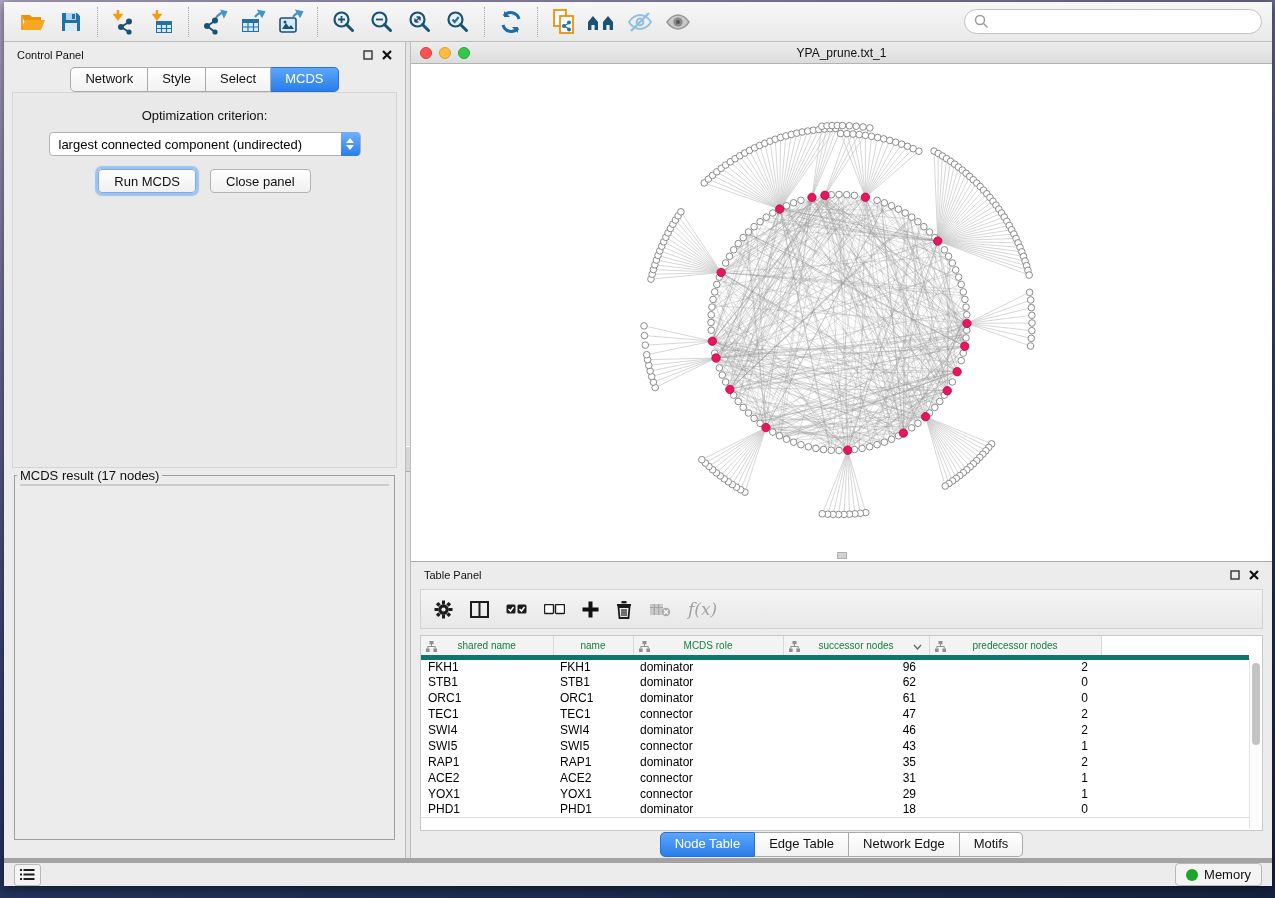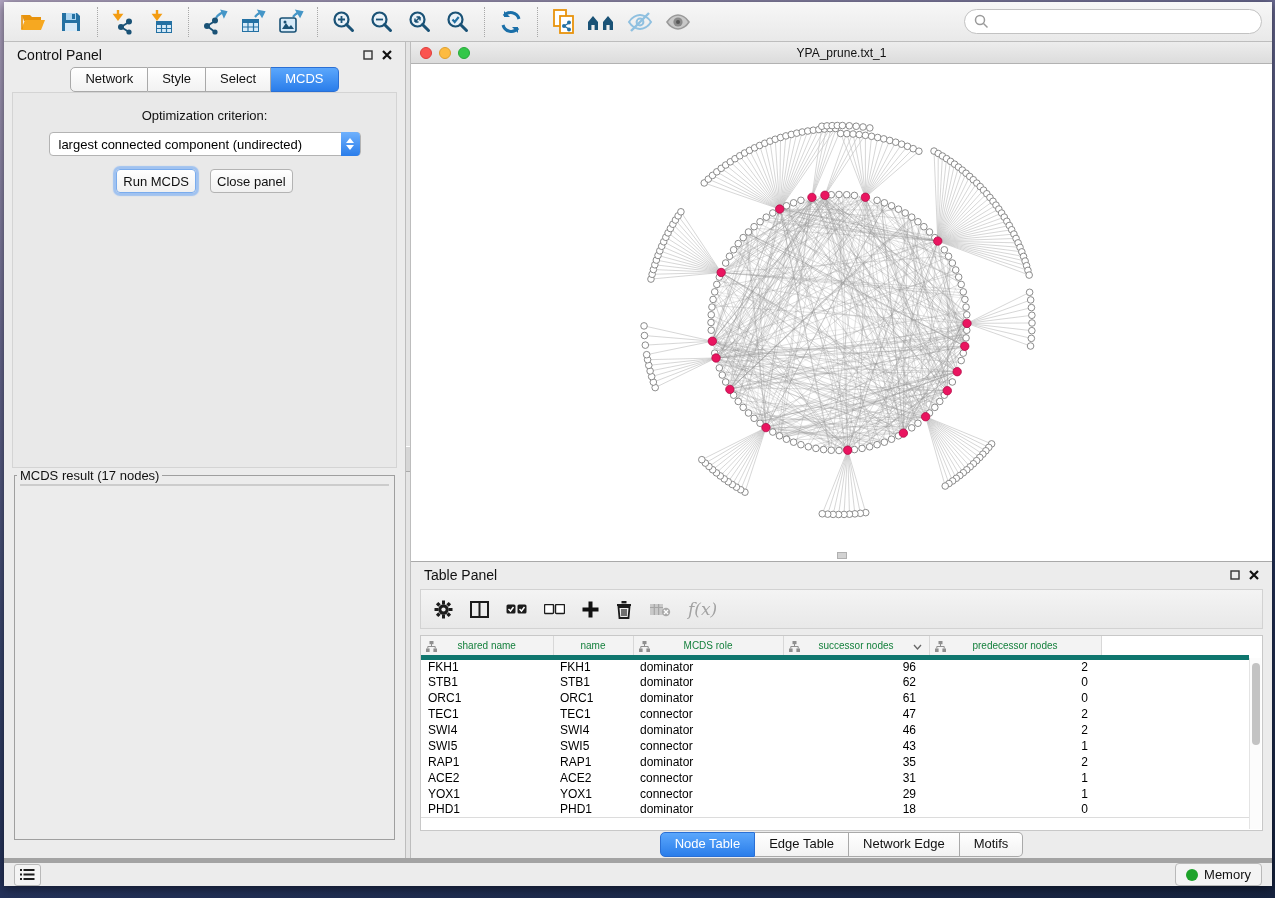--- a/index.html
+++ b/index.html
@@ -16,21 +16,21 @@
     align-items:center; justify-content:center; cursor:pointer; }
   .tsep { width:1px; height:30px; border-left:1px dotted #a8a8a8; margin:0 7px; }
   .searchbox { margin-left:auto; width:298px; height:25px; background:#fff; border:1px solid #c2c2c2;
     border-radius:13px; display:flex; align-items:center; padding:0 9px; gap:6px; }
   .searchbox input { border:none; outline:none; flex:1; font-size:13px; background:transparent; }
 
   
   .main { flex:1; display:flex; min-height:0; }
   .control-panel { width:401px; flex:0 0 401px; background:#ececec; display:flex; flex-direction:column; }
   .panel-header { height:26px; flex:0 0 26px; display:flex; align-items:center; padding:0 13px;
-    font-size:14px; color:#111; }
+    font-size:11px; color:#111; }
   .ph-icons { margin-left:auto; display:flex; align-items:center; gap:9px; }
   .ph-icons .icb { border:none; background:none; cursor:pointer; display:flex; align-items:center; }
 
   .cp-tabs { height:24px; flex:0 0 24px; display:flex; justify-content:center; align-items:flex-end; }
   .seg { font-size:13px; padding:3px 14px 5px; background:linear-gradient(#ffffff,#f2f2f2);
     border:1px solid #a9a9a9; border-left:none; color:#111; cursor:pointer; }
   .seg:first-child { border-left:1px solid #a9a9a9; border-radius:5px 0 0 5px; }
   .seg:last-child { border-radius:0 5px 5px 0; }
   .seg.active { background:linear-gradient(#5ba7fc,#2a7dea); border-color:#2a6fd4; color:#fff; }
 
@@ -38,21 +38,21 @@
   .opt-label { text-align:center; font-size:13px; color:#111; margin-bottom:9px; }
   .dropdown { width:312px; height:24px; margin:0 auto; background:#fff; border:1px solid #b3b3b3;
     border-radius:4px; position:relative; display:flex; align-items:center; padding-left:9px;
     font-size:13px; cursor:pointer; }
   .dd-stepper { position:absolute; right:0; top:-1px; bottom:-1px; width:19px; border-radius:0 4px 4px 0;
     background:linear-gradient(#6fb1fd,#2a7dea); display:flex; flex-direction:column;
     align-items:center; justify-content:center; gap:2px; }
   .dd-stepper .up { width:0; height:0; border-left:4px solid transparent; border-right:4px solid transparent; border-bottom:5px solid #fff; }
   .dd-stepper .down { width:0; height:0; border-left:4px solid transparent; border-right:4px solid transparent; border-top:5px solid #fff; }
   .btn-row { display:flex; justify-content:center; gap:14px; margin-top:13px; }
-  .pbtn { height:24px; padding:0 6px; font-size:13px; color:#111; background:linear-gradient(#ffffff,#f0f0f0);
+  .pbtn { height:24px; padding:0 15px; font-size:13px; color:#111; background:linear-gradient(#ffffff,#f0f0f0);
     border:1px solid #b3b3b3; border-radius:4px; cursor:pointer; }
   .pbtn.focused { border-color:#7aaced; box-shadow:0 0 1px 3px rgba(112,168,245,.6); }
 
   .mcds-fieldset { margin:0 10px 18px; height:372px; flex:0 0 372px; border:1px solid #9f9f9f;
     position:relative; font-size:13px; color:#111; }
   .mcds-fieldset legend { padding:0 3px; margin-left:2px; font-size:13px; }
   .list-box { position:absolute; left:5px; right:5px; top:1px; bottom:5px; background:#fff;
     border:1px solid #cccccc; display:flex; overflow:hidden; }
   .result-list { flex:1; padding:3px 0 0 6px; font-size:13px; line-height:16px; color:#000; }
   .list-scroll { width:10px; flex:0 0 10px; background:#fafafa; border-left:1px solid #e0e0e0; }

